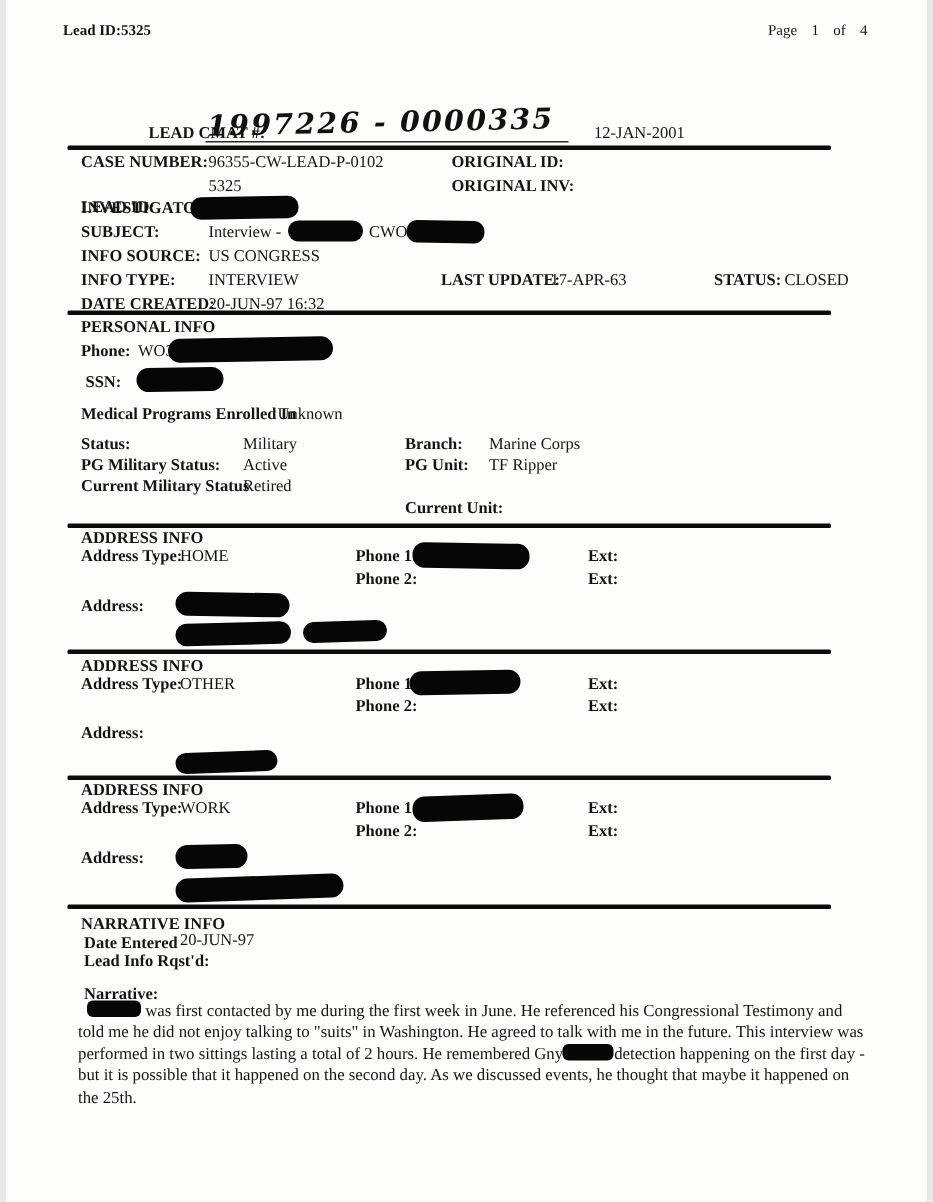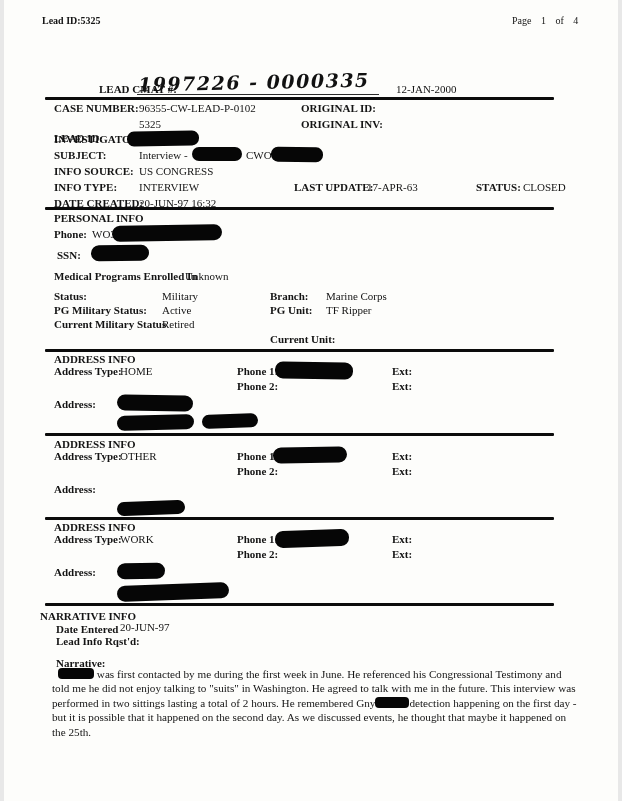--- a/index.html
+++ b/index.html
@@ -35,21 +35,21 @@
 
 <div class="page">
 
   <span class="t b small" style="left:38px;top:14px">Lead ID:5325</span>
   <span class="t small pagenum" style="left:508px;top:14px">Page 1 of 4</span>
 
 
   <span class="t b" style="left:95px;top:83px">LEAD CMAT #:</span>
   <span class="hand">1997226 - 0000335</span>
   <div class="writeline"></div>
-  <span class="t" style="left:392px;top:83px">12-JAN-2000</span>
+  <span class="t" style="left:392px;top:83px">12-JAN-2001</span>
 
   <div class="hr" style="top:97px;height:3.4px"></div>
 
   <span class="t b" style="left:50px;top:102px">CASE NUMBER:</span>
   <span class="t" style="left:135px;top:102px">96355-CW-LEAD-P-0102</span>
   <span class="t b" style="left:297px;top:102px">ORIGINAL ID:</span>
 
   <span class="t b" style="left:50px;top:132px">LEAD ID:</span>
   <span class="t" style="left:135px;top:118px">5325</span>
   <span class="t b" style="left:297px;top:118px">ORIGINAL INV:</span>
@@ -141,21 +141,21 @@
   <div class="redact" style="left:271px;top:530px;width:74px;height:17px;transform:rotate(-2deg);border-radius:8px"></div>
   <span class="t b" style="left:388px;top:533px">Ext:</span>
   <span class="t b" style="left:233px;top:548px">Phone 2:</span>
   <span class="t b" style="left:388px;top:548px">Ext:</span>
   <span class="t b" style="left:50px;top:566px">Address:</span>
   <div class="redact" style="left:113px;top:563px;width:48px;height:16px;transform:rotate(-1deg);border-radius:8px"></div>
   <div class="redact" style="left:113px;top:584px;width:112px;height:16px;transform:rotate(-2deg);border-radius:8px"></div>
 
   <div class="hr" style="top:603px"></div>
 
-  <span class="t b" style="left:36px;top:610px">NARRATIVE INFO</span>
+  <span class="t b" style="left:50px;top:610px">NARRATIVE INFO</span>
   <span class="t b" style="left:52px;top:623px">Date Entered</span>
   <span class="t" style="left:116px;top:621px">20-JUN-97</span>
   <span class="t b" style="left:52px;top:635px">Lead Info Rqst'd:</span>
   <span class="t b" style="left:52px;top:657px">Narrative:</span>
 
   <div class="para"><span class="redact-i" style="width:36px;margin-left:6px"></span><span> was first contacted by me during the first week in June.  He referenced his Congressional Testimony and told me he did not enjoy talking to "suits" in Washington. He agreed to talk with me in the future. This interview was performed in two sittings lasting a total of 2 hours.  He remembered Gny</span><span class="redact-i" style="width:34px"></span><span>detection happening on the first day - but it is possible that it happened on the second day.  As we discussed events, he thought that maybe it happened on the 25th.</span></div>
 
 </div>
 
 </body></html>

